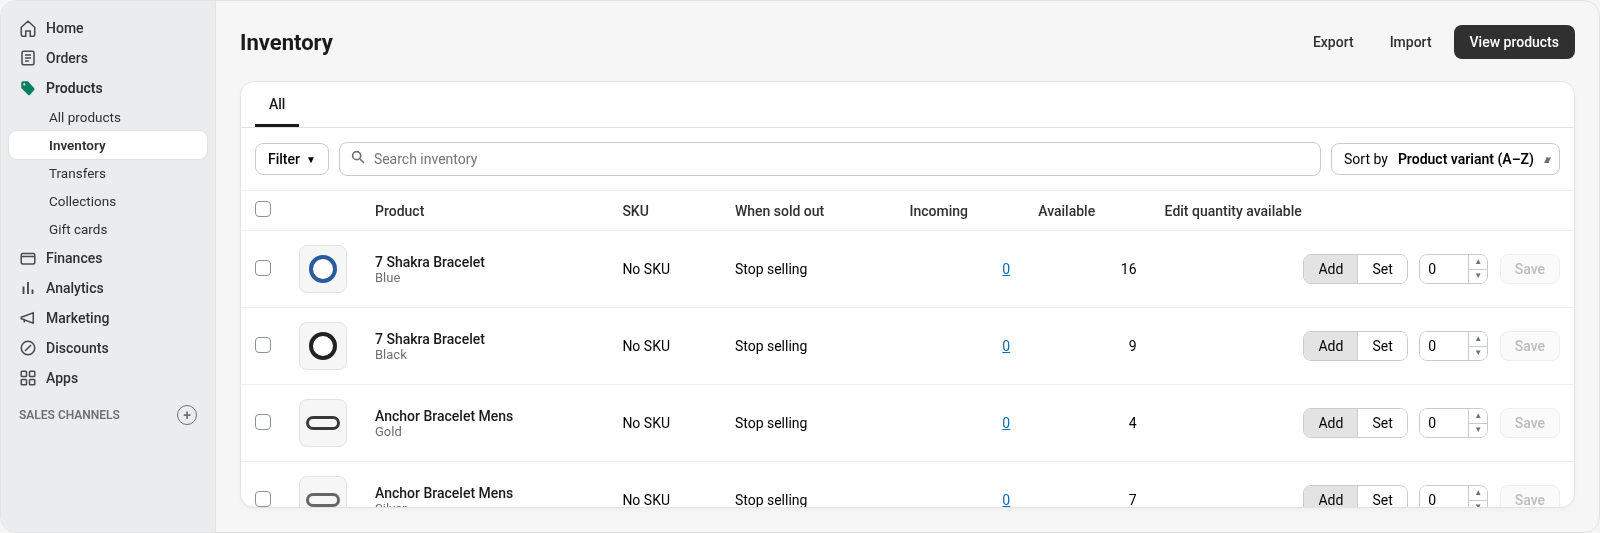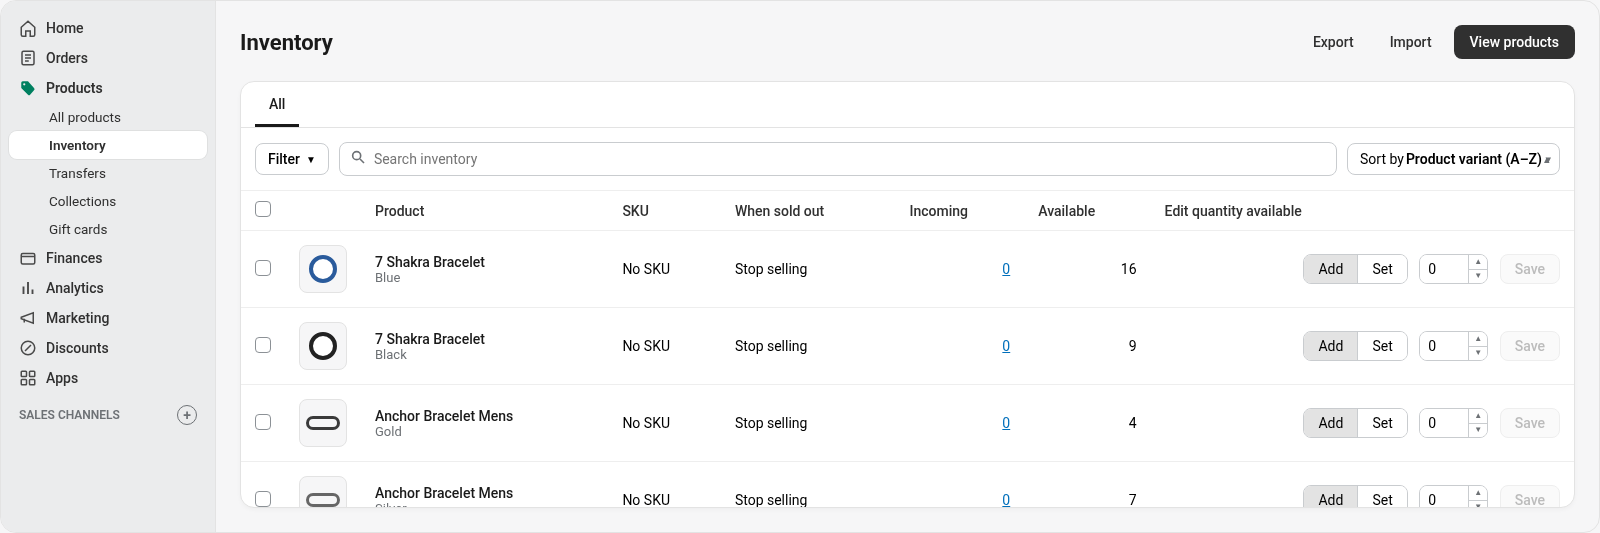--- a/index.html
+++ b/index.html
@@ -20,21 +20,21 @@
   .btn-text { background: transparent; border: none; font-size: 14px; font-weight: 500; padding: 8px 14px; cursor: pointer; color: #303030; border-radius: 8px; }
   .btn-primary { background: #303030; color: #fff; border: none; font-size: 14px; font-weight: 500; padding: 9px 16px; border-radius: 8px; cursor: pointer; }
   .card { background: #fff; border-radius: 14px; border: 1px solid #e3e3e3; box-shadow: 0 2px 4px rgba(0,0,0,0.03); overflow: hidden; display:flex; flex-direction:column; flex:1; }
   .tabs { display: flex; padding: 2px 14px 0; border-bottom: 1px solid #e3e3e3; }
   .tab { padding: 12px 14px; font-size: 14px; font-weight: 500; color: #6d7175; cursor: pointer; border-bottom: 3px solid transparent; }
   .tab.active { color: #1a1a1a; border-bottom-color: #1a1a1a; }
   .toolbar { display: flex; gap: 10px; padding: 14px 14px; align-items: center; }
   .filter-btn { display: flex; align-items:center; gap:6px; padding: 7px 12px; border: 1px solid #c9cccf; border-radius: 8px; background: #fff; font-size: 14px; cursor:pointer; font-weight:500; }
   .search-wrap { flex:1; display:flex; align-items:center; border: 1px solid #c9cccf; border-radius: 8px; padding: 6px 10px; gap:8px; }
   .search-wrap input { border:none; outline:none; flex:1; font-size:14px; background:transparent; }
-  .sort-btn { display:flex; align-items:center; gap:2px; padding: 7px 12px; border: 1px solid #c9cccf; border-radius: 8px; background: #fff; font-size: 14px; cursor:pointer; }
+  .sort-btn { display:flex; align-items:center; gap:10px; padding: 7px 12px; border: 1px solid #c9cccf; border-radius: 8px; background: #fff; font-size: 14px; cursor:pointer; }
   .sort-btn strong { font-weight:600; }
   .table { width:100%; border-collapse:collapse; font-size:14px; }
   .table th { text-align:left; font-weight:500; color:#303030; padding: 10px 14px; border-top:1px solid #eee; border-bottom:1px solid #eee; font-size:14px;margin-top:8px; }
   .table td { padding: 14px; border-bottom:1px solid #eee; vertical-align:middle; }
   .checkbox { width:16px; height:16px; border:1.5px solid #8c9196; border-radius:4px; display:inline-block; cursor:pointer; background:#fff;}
   .thumb { width:48px; height:48px; border:1px solid #e3e3e3; border-radius:8px; background:#f6f6f7; display:flex; align-items:center; justify-content:center; overflow:hidden; }
   .thumb .ring { width:28px; height:28px; border-radius:50%; border:4px solid var(--c,#333); background:#fff; }
   .thumb .anchor { width:34px; height:14px; border-radius:10px; border:3px solid #444; position:relative; }
   .prod-name { font-weight:500; color:#1a1a1a; }
   .prod-variant { font-size:13px; color:#6d7175; }

